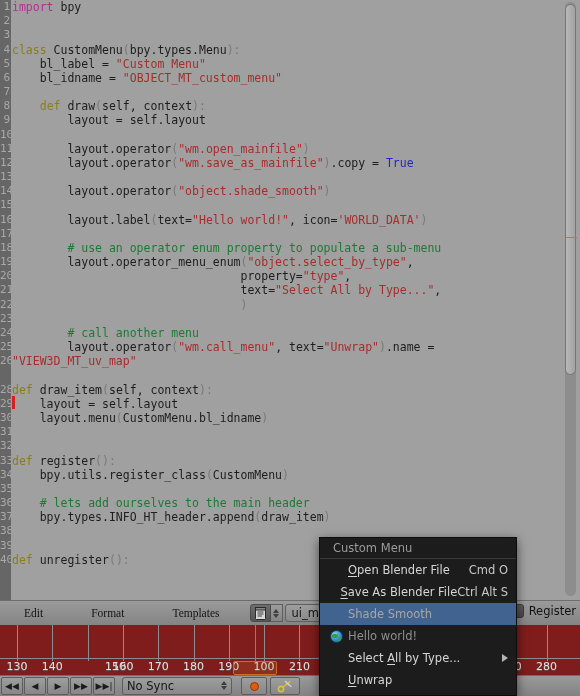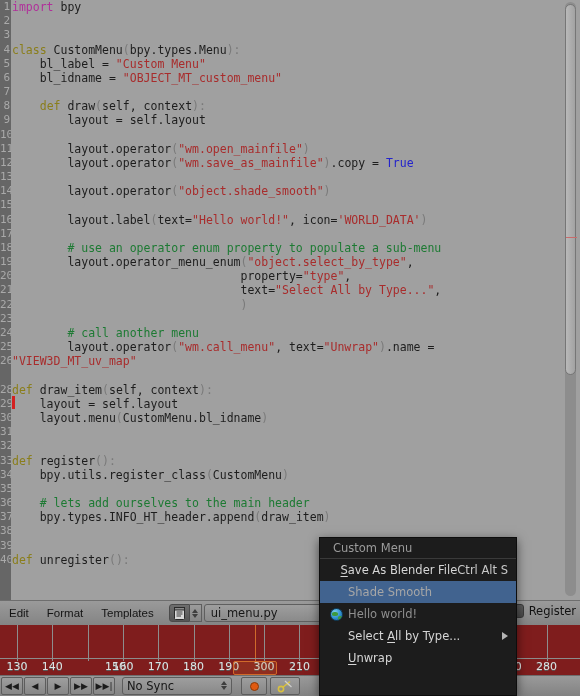--- a/index.html
+++ b/index.html
@@ -68,22 +68,22 @@
 
   
   #header {
     position: absolute; left: 0; top: 600px; width: 580px; height: 25px;
     background: linear-gradient(to bottom,#9a9a9a,#848484);
     border-top: 1px solid #6e6e6e;
     display: flex; align-items: center;
     font-size: 11.5px; color: #141414;
   }
   .menu-label {
-    padding: 0 9px; height: 25px; line-height: 25px; white-space: nowrap;
-    font-family: Liberation Sans, sans-serif;
+    padding: 0 24px; height: 25px; line-height: 25px; white-space: nowrap;
+    font-family: Liberation Serif, serif;
   }
   #datablock {
     display: flex; align-items: center; margin-left: 6px;
     height: 18px;
   }
   .db-icon {
     width: 21px; height: 18px;
     background: linear-gradient(to bottom,#6e6e6e,#555);
     border: 1px solid #4b4b4b; border-radius: 3px 0 0 3px;
     display: flex; align-items: center; justify-content: center;
@@ -350,21 +350,21 @@
       </div>
     <div id="tl-playhead-line"></div>
     <div id="tl-numbers">
         <div class="tl-num" style="left: 17px;">130</div>
         <div class="tl-num" style="left: 52.3px;">140</div>
         <div class="tl-num" style="left: 87.6px; margin-left: 28px;">150</div>
         <div class="tl-num" style="left: 122.9px; margin-top: 6px;">160</div>
         <div class="tl-num" style="left: 158.2px;">170</div>
         <div class="tl-num" style="left: 193.5px; margin-top: 33px;">180</div>
         <div class="tl-num" style="left: 228.8px;">190</div>
-        <div class="tl-num" style="left: 264.1px;">300</div>
+        <div class="tl-num" style="left: 264.1px;">100</div>
         <div class="tl-num" style="left: 299.4px;">210</div>
         <div class="tl-num" style="left: 334.7px;">220</div>
         <div class="tl-num" style="left: 370px;">230</div>
         <div class="tl-num" style="left: 405.3px;">240</div>
         <div class="tl-num" style="left: 440.6px;">250</div>
         <div class="tl-num" style="left: 475.9px;">260</div>
         <div class="tl-num" style="left: 511.2px;">270</div>
         <div class="tl-num" style="left: 546.5px;">280</div>
       </div>
     <div id="tl-playhead-box"></div>
@@ -406,20 +406,25 @@
         <line x1="8" y1="1" x2="14.5" y2="7" stroke="#cfcfcf" stroke-width="1.2"></line>
       </svg>
     </div>
   </div>
 
   <div id="popup">
     <div id="popup-title">Custom Menu</div>
     <div id="popup-items">
         <div class="mi">
           <span class="mi-icon"></span>
+          <span class="mi-label"><span class="underline-first">O</span>pen Blender File</span>
+          <span class="mi-shortcut">Cmd O</span>
+        </div>
+        <div class="mi">
+          <span class="mi-icon"></span>
           <span class="mi-label"><span class="underline-first">S</span>ave As Blender File</span>
           <span class="mi-shortcut">Ctrl Alt S</span>
         </div>
         <div class="mi highlight">
           <span class="mi-icon"></span>
           <span class="mi-label">Shade Smooth</span>
         </div>
         <div class="mi disabled">
           <span class="mi-icon">
             <span class="globe"></span>

